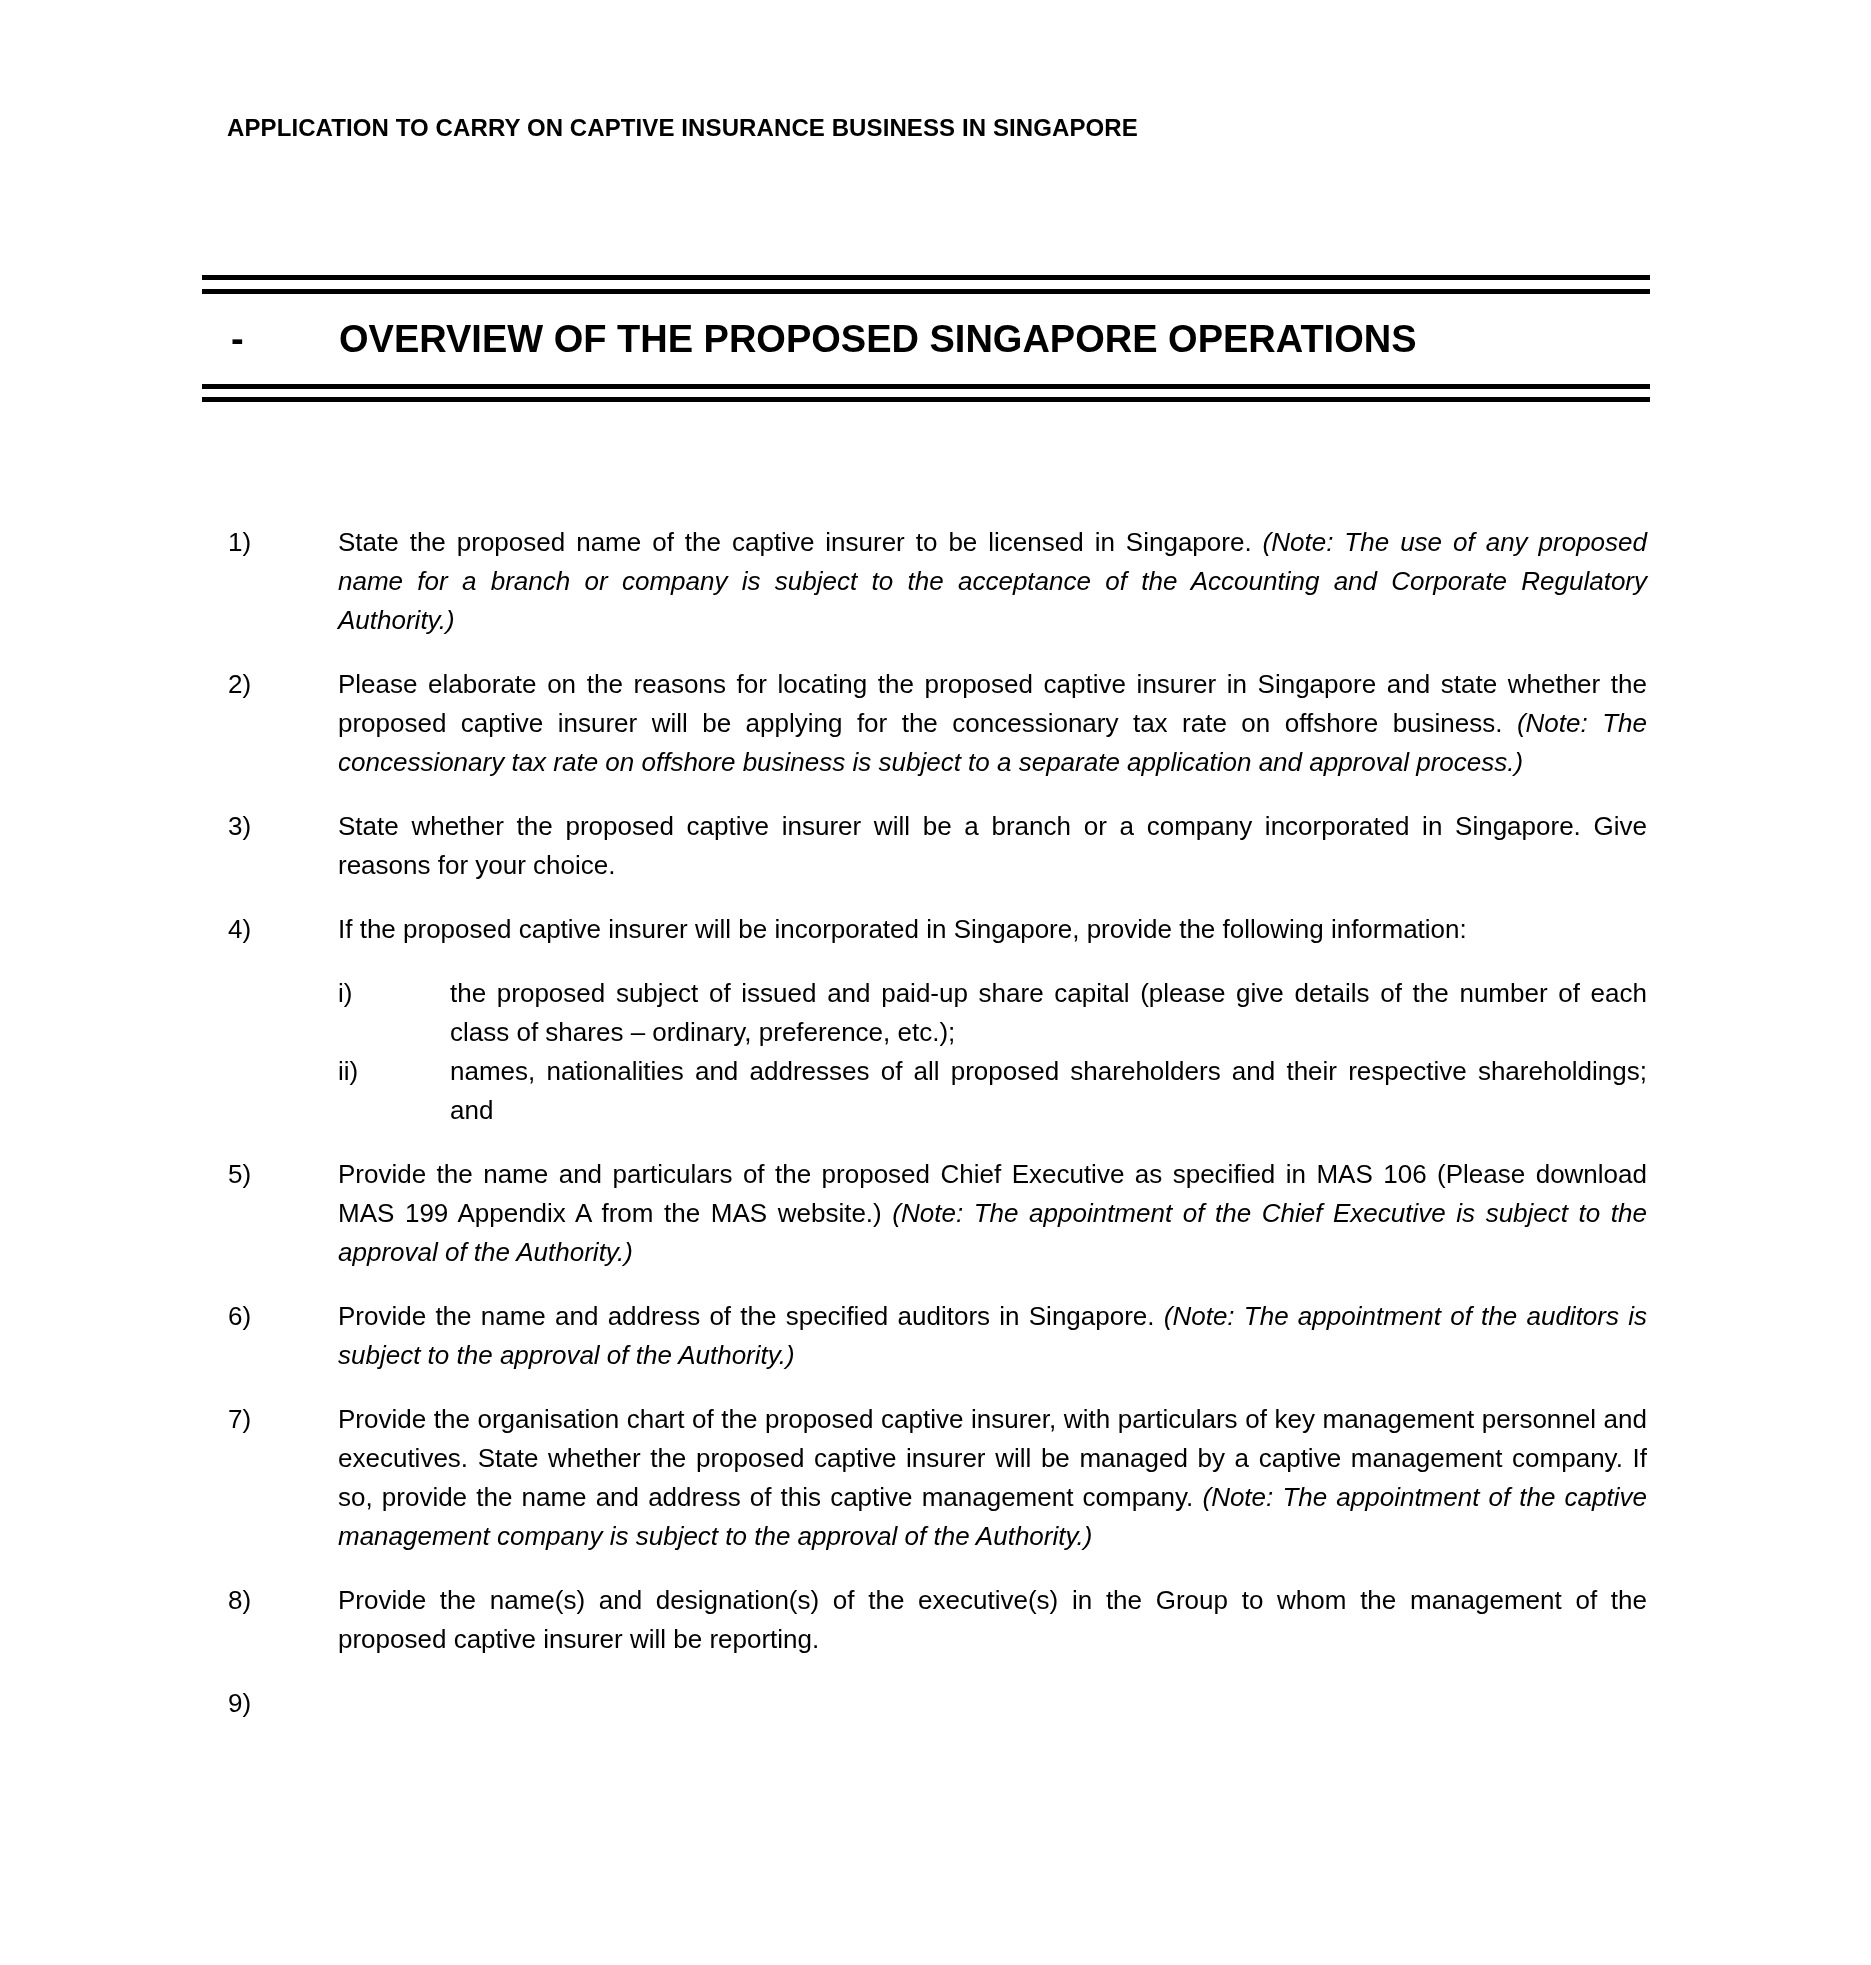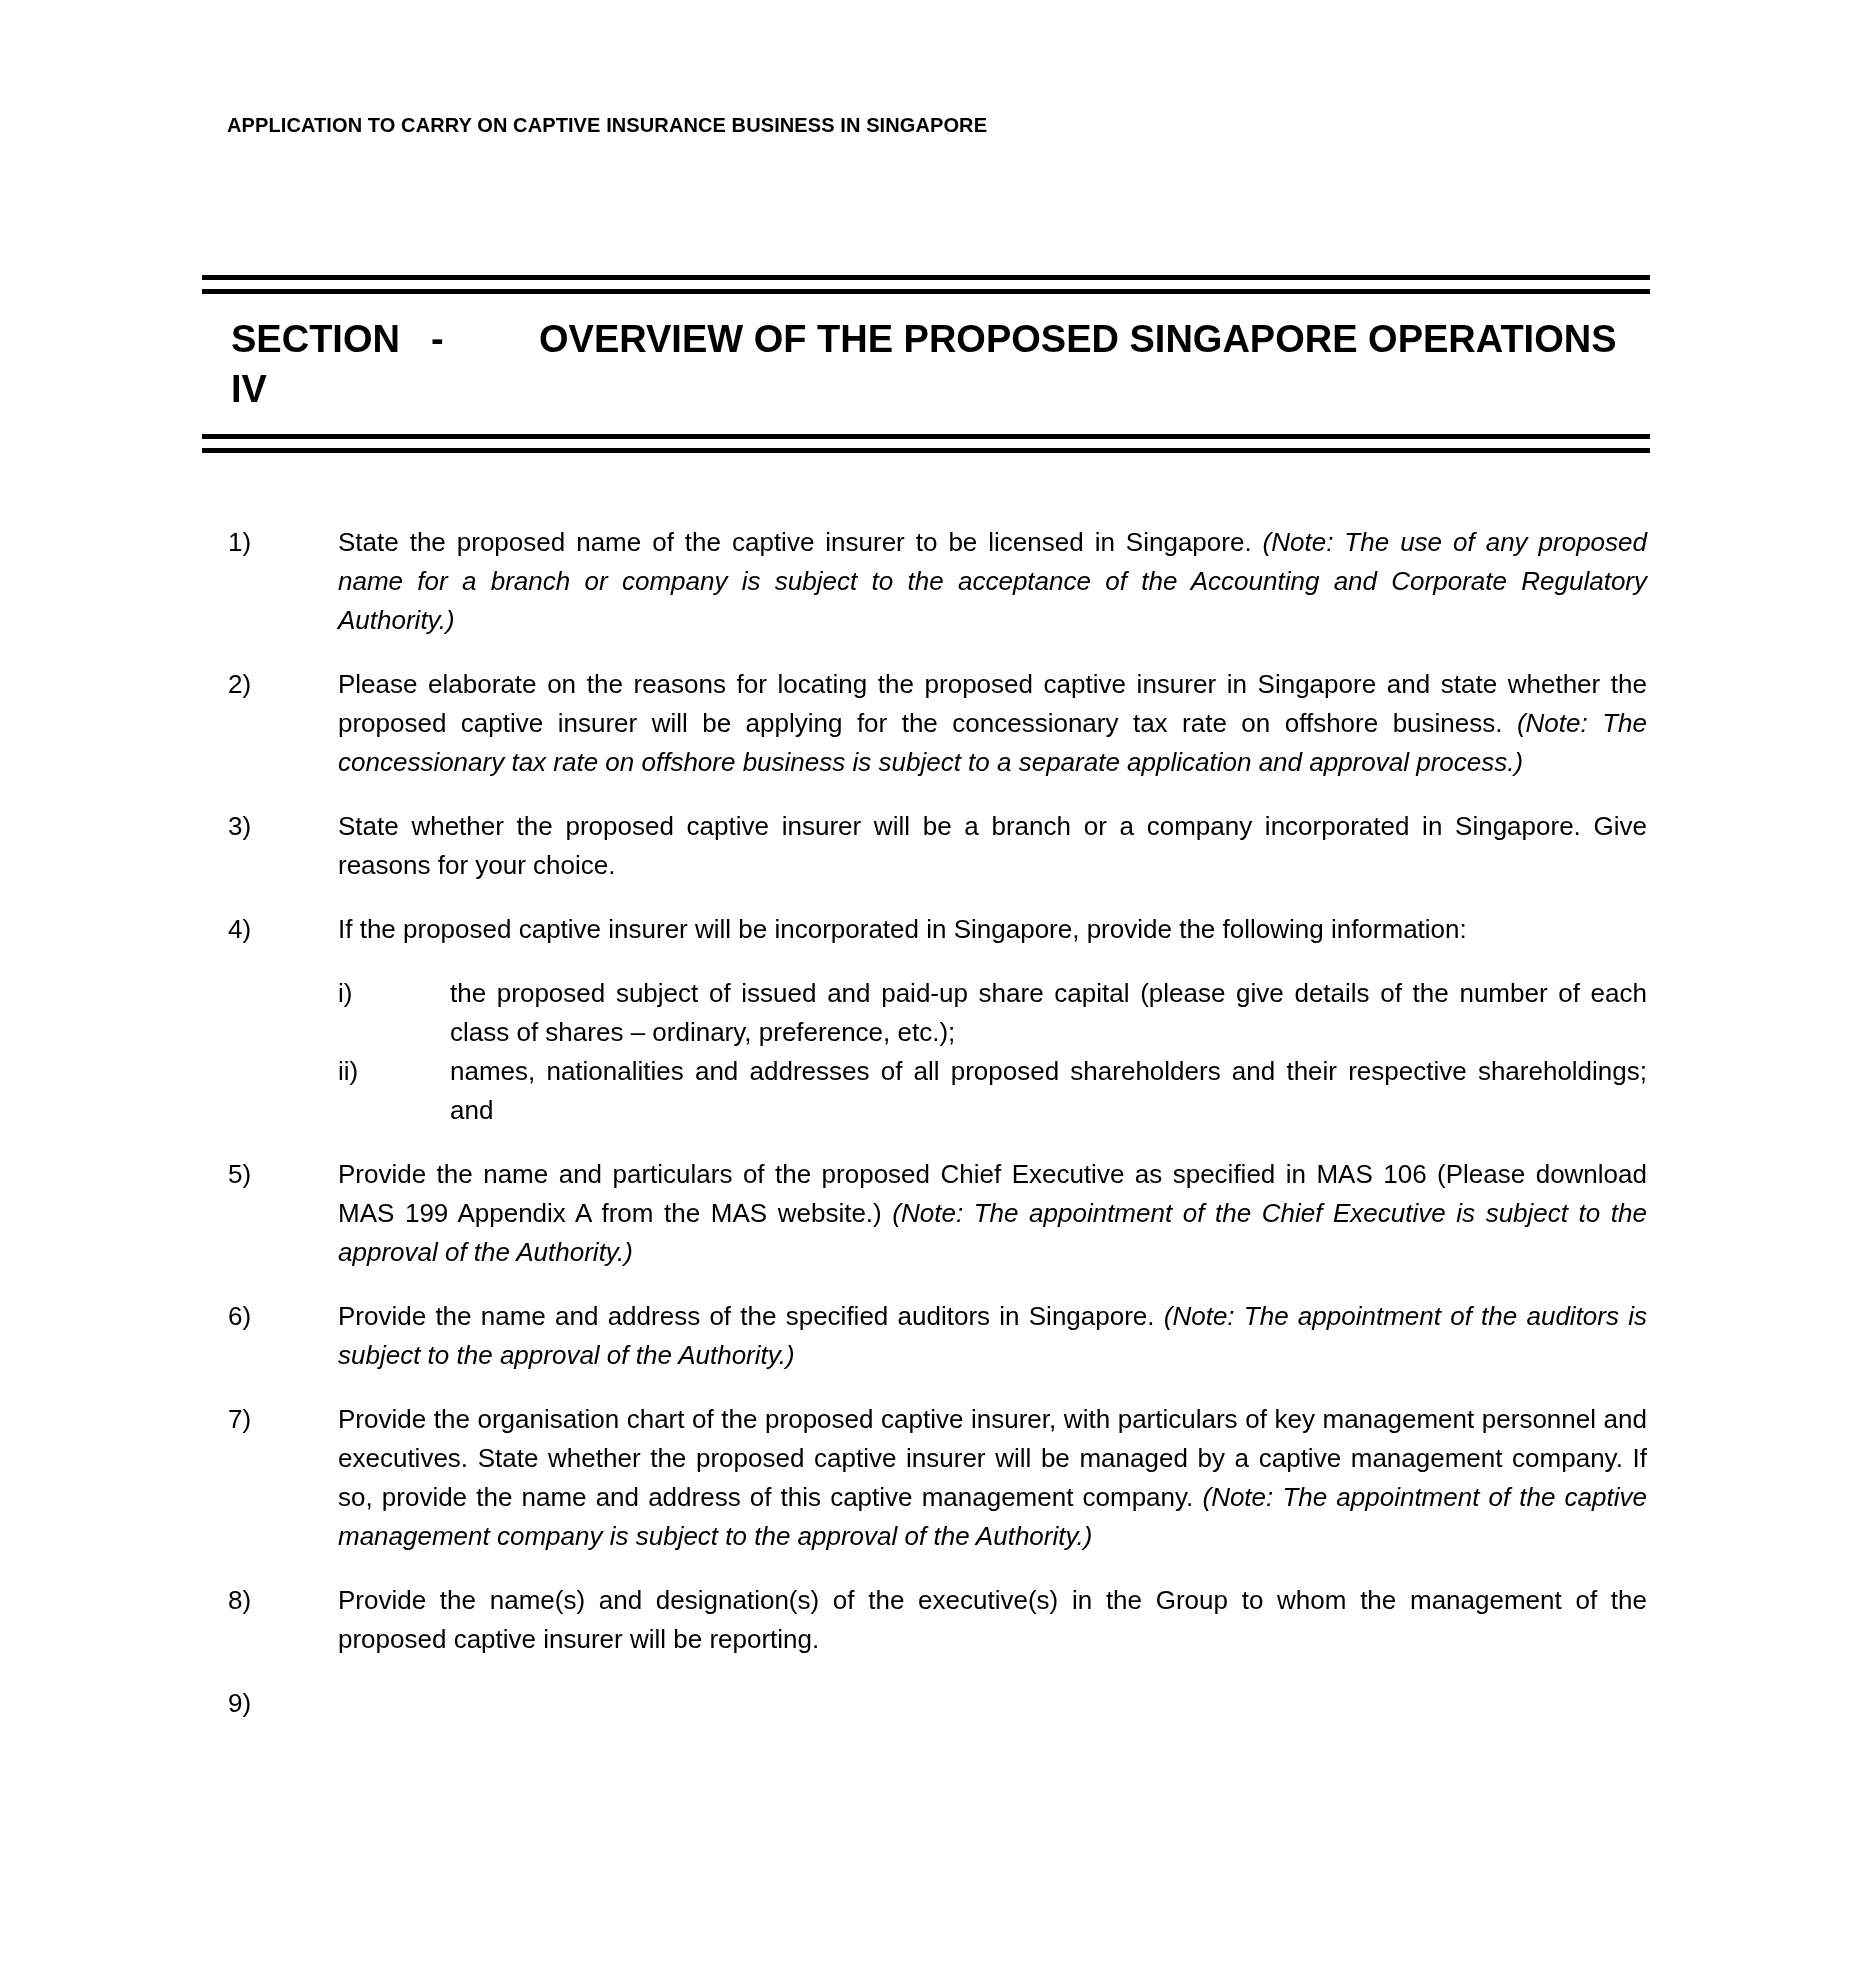--- a/index.html
+++ b/index.html
@@ -17,21 +17,21 @@
     height: 2647px;
     background: #ffffff;
     overflow: hidden;
   }
 
   
   .doc-header {
     position: absolute;
     left: 227px;
     top: 114px;
-    font-size: 20px;
+    font-size: 24px;
     font-weight: bold;
     letter-spacing: 0.1px;
     white-space: nowrap;
   }
 
   
   .section-block {
     position: absolute;
     left: 202px;
     top: 275px;
@@ -112,21 +112,20 @@
 </head>
 <body>
 
 <div class="page">
 
   <div class="doc-header">APPLICATION TO CARRY ON CAPTIVE INSURANCE BUSINESS IN SINGAPORE</div>
 
   <div class="section-block">
     <div class="rule-double-top"></div>
     <div class="section-heading">
-      <span class="sh-label">SECTION IV</span>
       <span class="sh-dash">-</span>
       <span class="sh-title">OVERVIEW OF THE PROPOSED SINGAPORE OPERATIONS</span>
     </div>
     <div class="rule-double-bottom"></div>
   </div>
 
   <div class="body">
 
     <div class="item">
       <span class="marker">1)</span><span>State the proposed name of the captive insurer to be licensed in Singapore.  </span><span class="note">(Note: The use of any proposed name for a branch or company is subject to the acceptance of the Accounting and Corporate Regulatory Authority.)</span>

